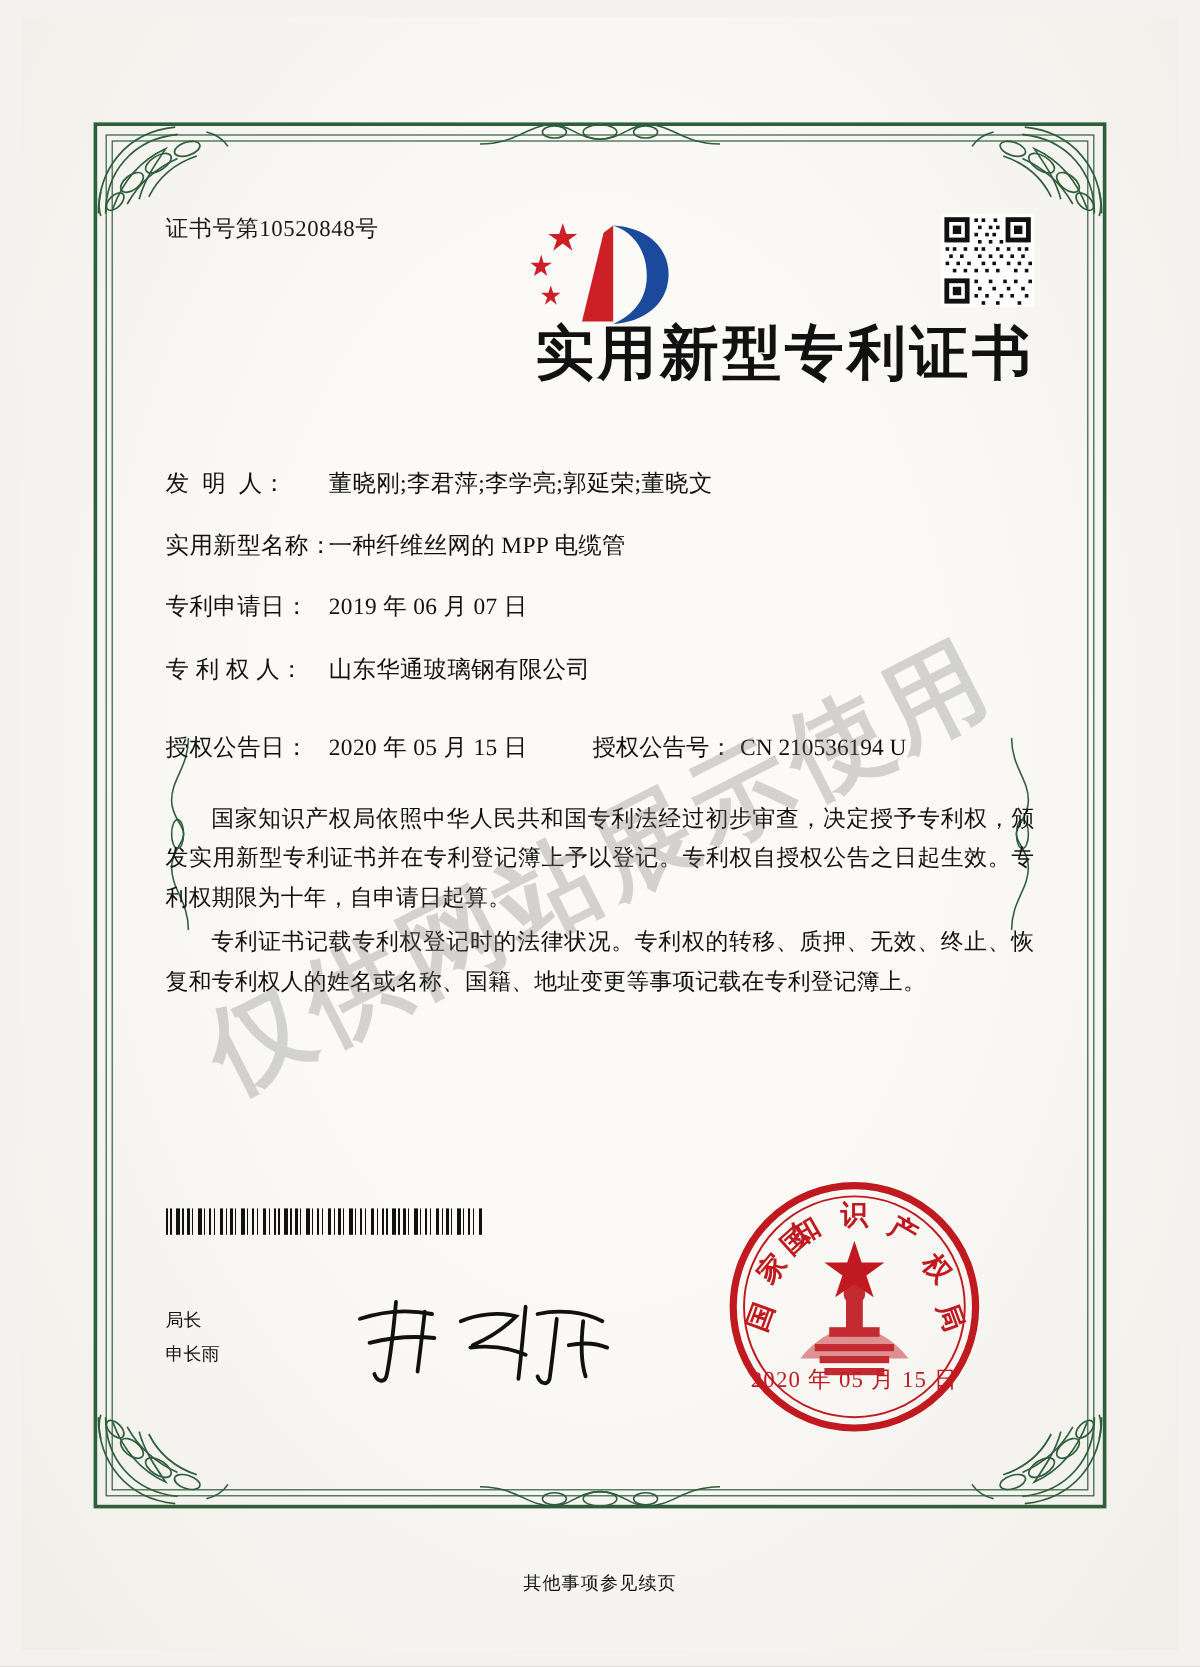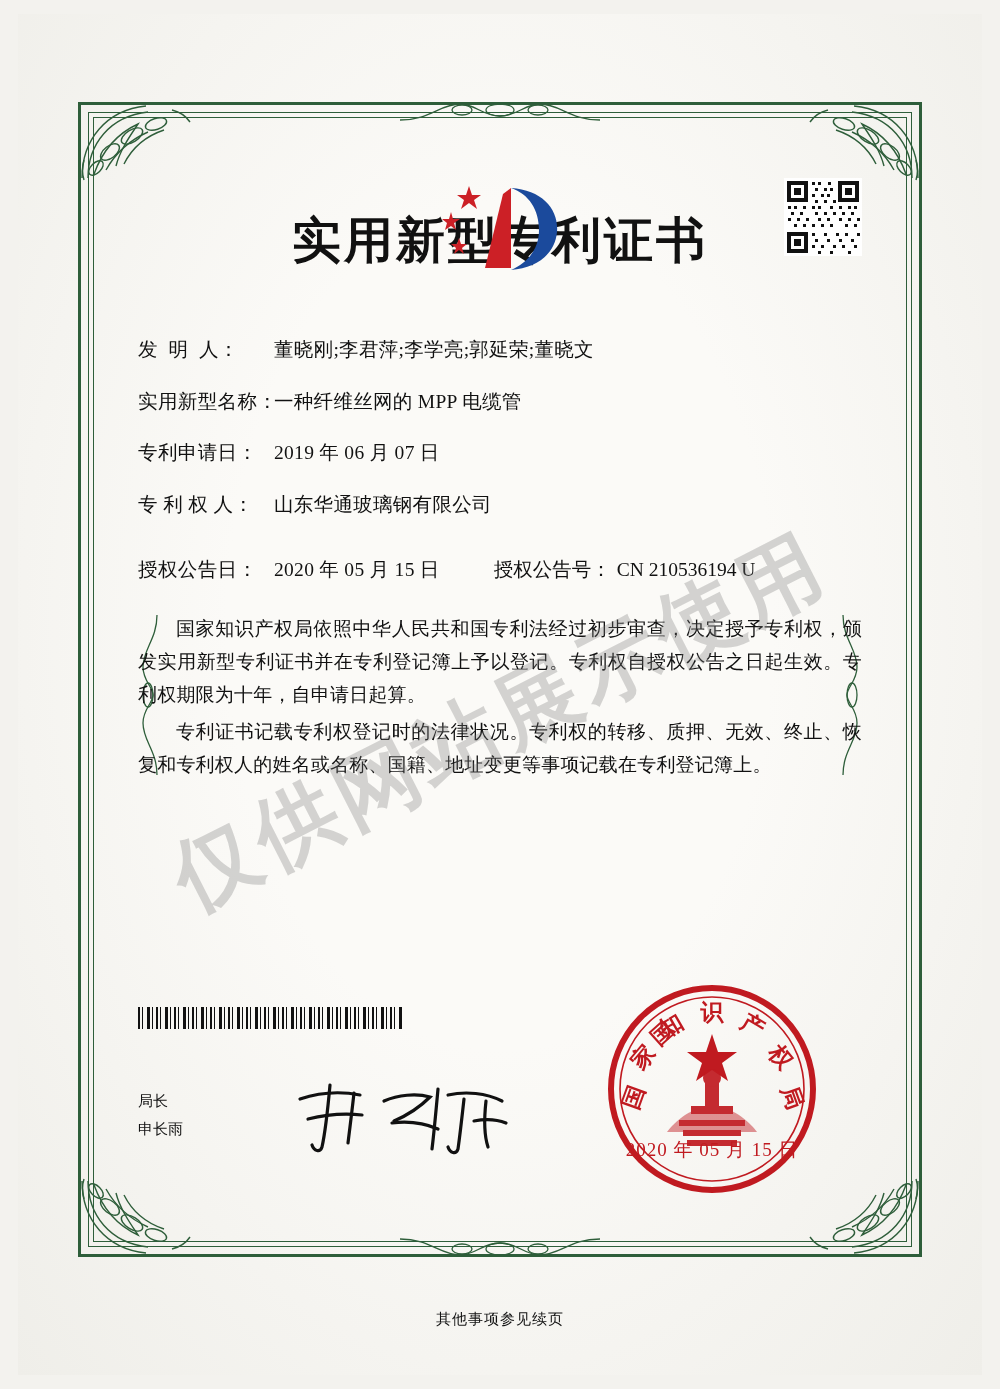--- a/index.html
+++ b/index.html
@@ -90,22 +90,22 @@
   .qr {
     position: absolute;
     right: 0px;
     top: 14px;
     width: 78px;
     height: 78px;
   }
   .qr svg { display:block; }
 
   .title {
-    margin-top: 44px;
-    text-align: center;
+    margin-top: 58px;
+    text-align: right;
     font-family: "DejaVu Sans", sans-serif;
     font-weight: bold;
     font-size: 49px;
     letter-spacing: 3px;
     color: #111;
   }
 
   .fields {
     margin-top: 66px;
     font-size: 19.5px;
@@ -332,20 +332,21 @@
     </div>
     <div class="edge-mid edge-right">
       <svg width="160" height="26" viewBox="0 0 160 26" fill="none" stroke="currentColor" stroke-width="1.3">
         <path d="M0 20 C24 20 34 6 52 6 C66 6 72 16 80 16 C88 16 94 6 108 6 C126 6 136 20 160 20"></path>
         <ellipse cx="80" cy="11" rx="12" ry="5"></ellipse>
       </svg>
     </div>
 
     <div class="content">
 
+      <div class="cert-no">证书号第10520848号</div>
 
       <div class="logo">
         <svg viewBox="0 0 150 105">
           <path d="M60 92 L78 18 L86 12 L86 92 Z" fill="#cc2026"></path>
           <path d="M86 12 C118 14 134 34 132 56 C130 78 112 92 86 94 C104 86 114 72 114 54 C114 34 104 18 86 12 Z" fill="#1b4a9c"></path>
           <polygon fill="#cc2026" points="44,10 47,19 56,19 49,24 52,33 44,27 36,33 39,24 32,19 41,19"></polygon>
           <polygon fill="#cc2026" points="26,36 28,43 35,43 29,47 31,54 26,50 20,54 22,47 17,43 24,43"></polygon>
           <polygon fill="#cc2026" points="34,62 36,68 42,68 37,72 39,78 34,74 29,78 31,72 26,68 32,68"></polygon>
         </svg>
       </div>

